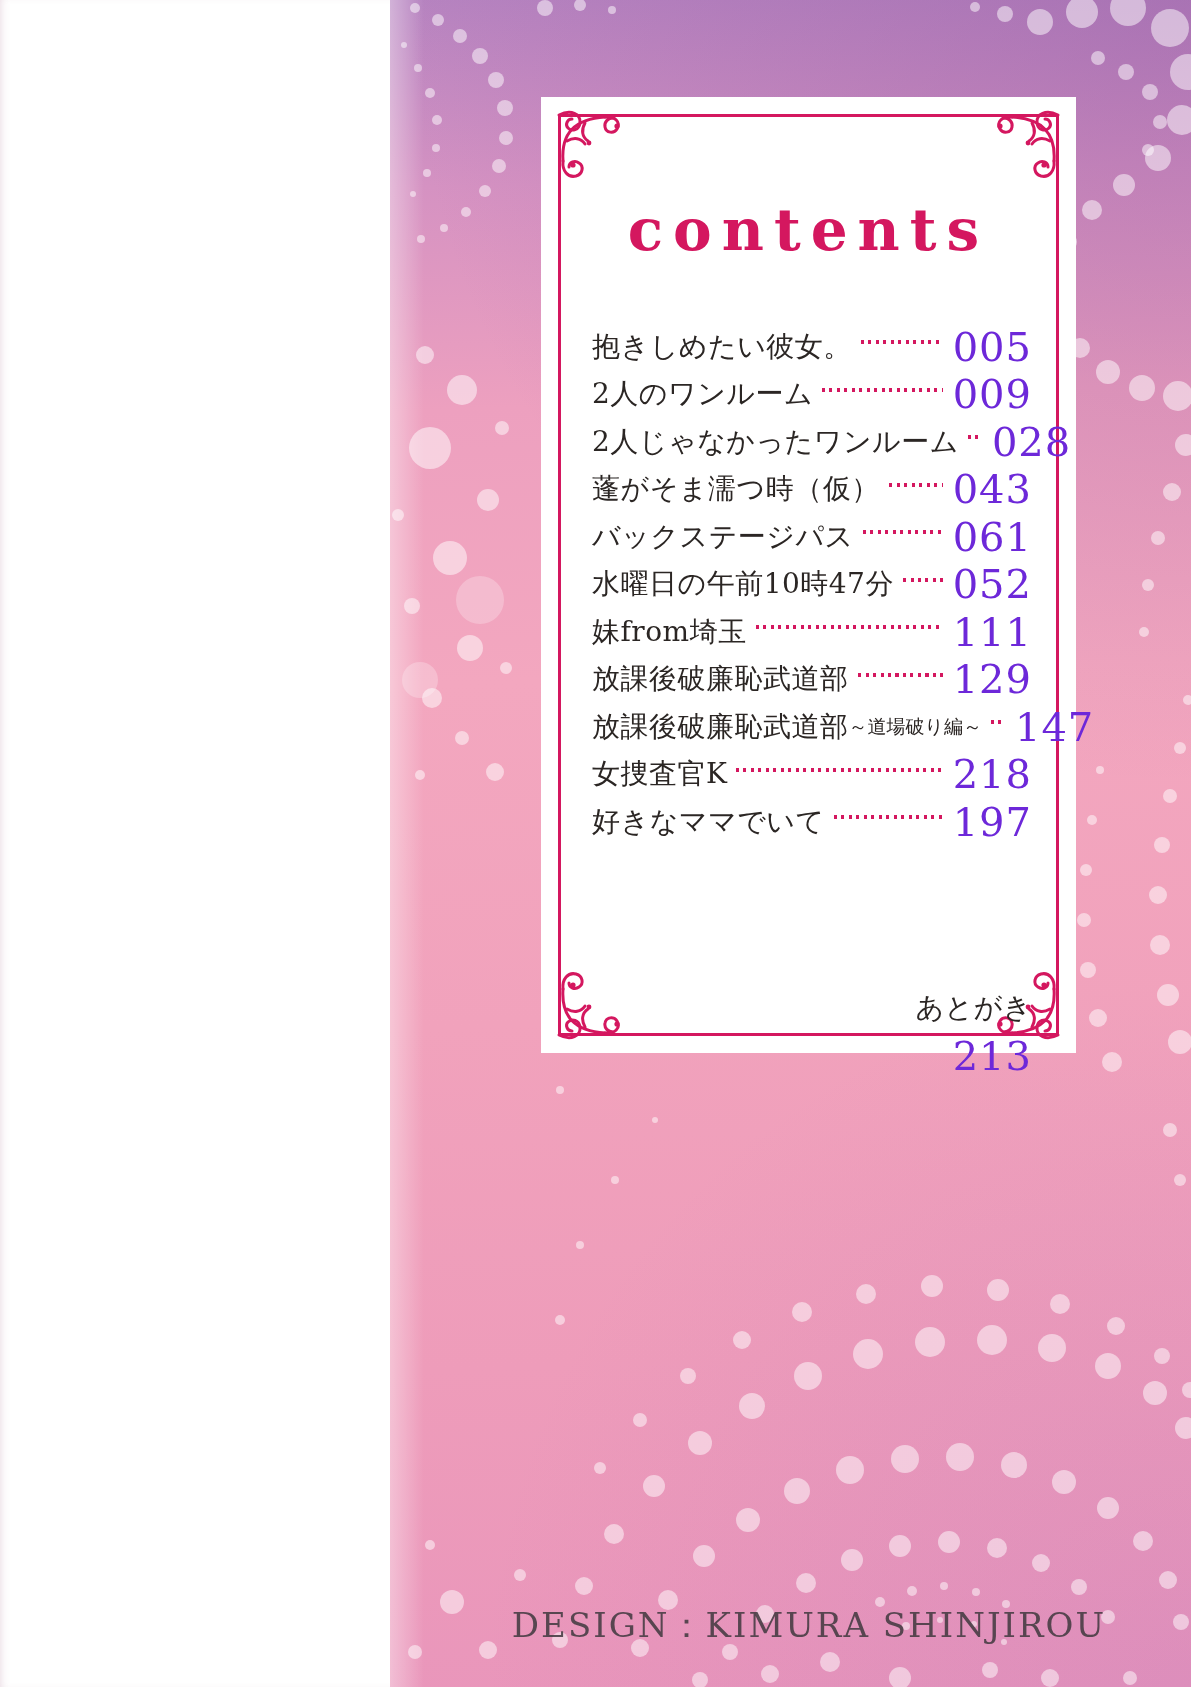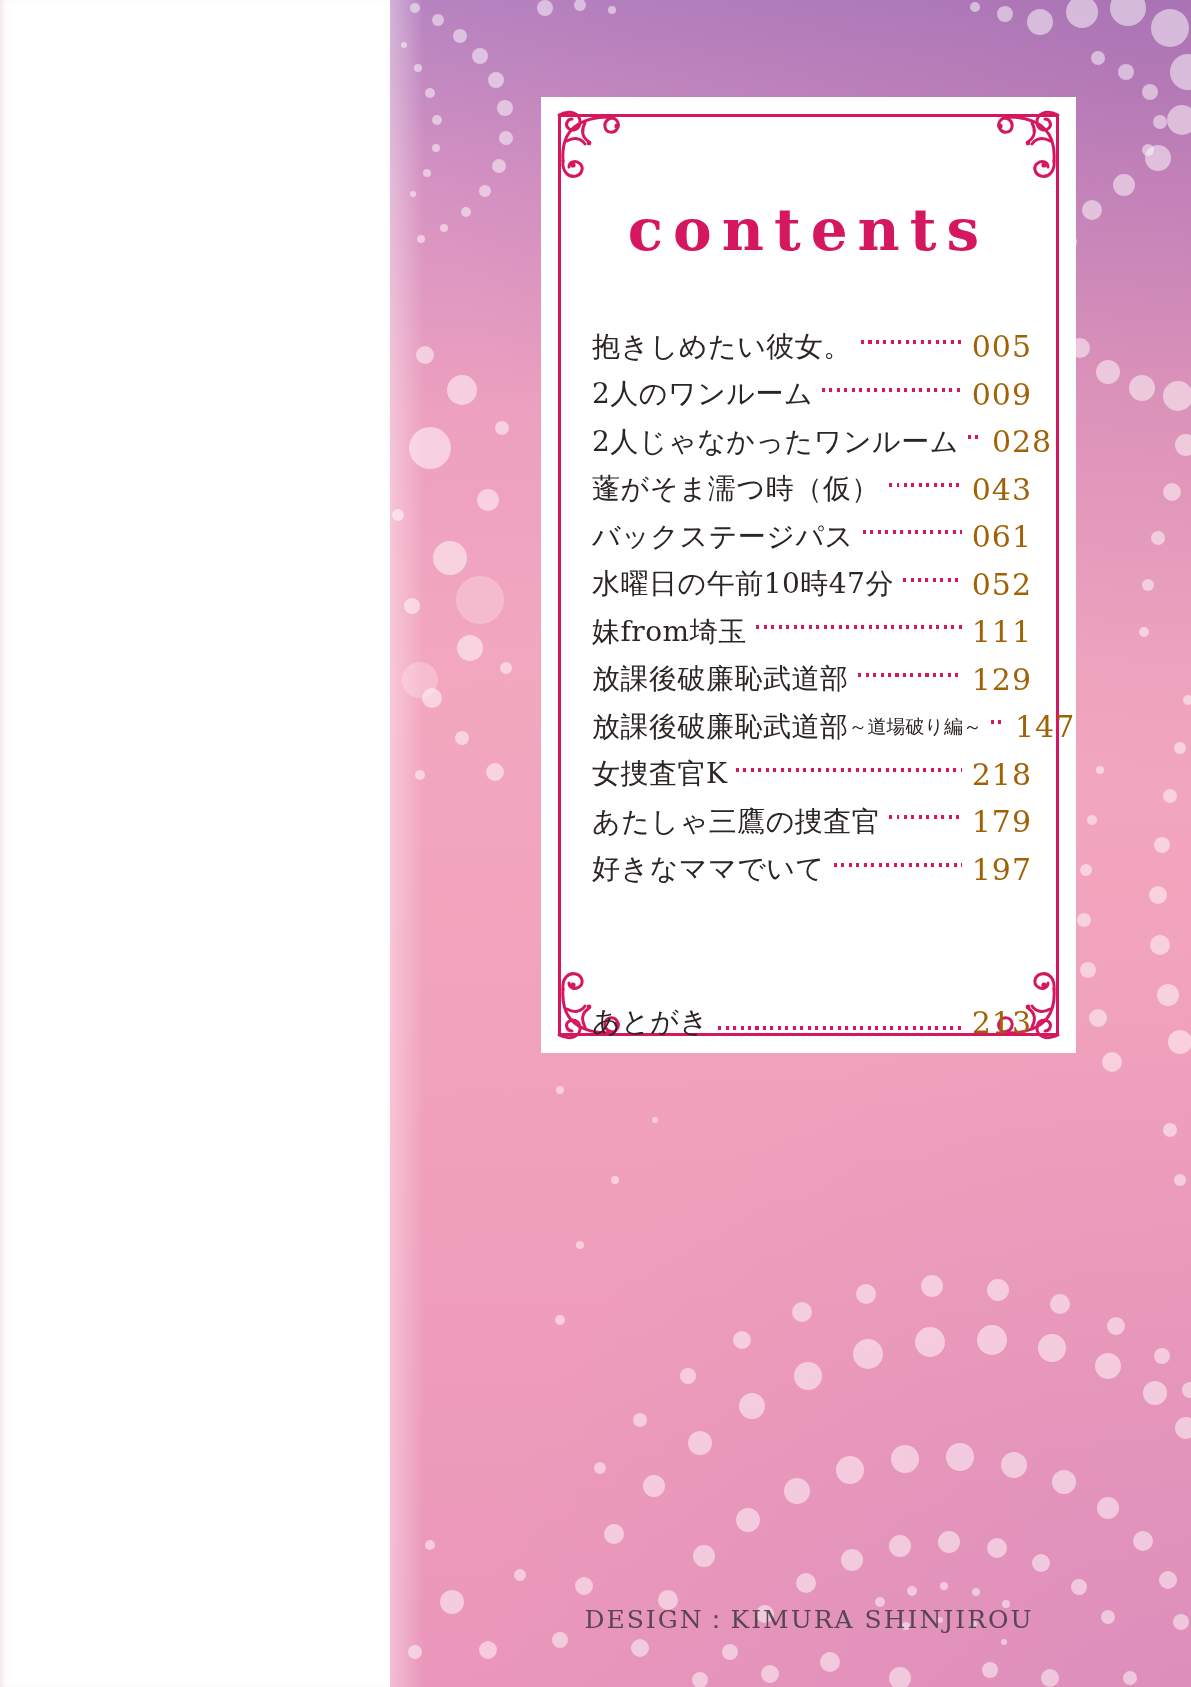--- a/index.html
+++ b/index.html
@@ -58,30 +58,30 @@
     font-size:28px;line-height:1.2;white-space:nowrap;letter-spacing:0.5px;
   }
   .toc-suffix{
     font-size:19px;line-height:1.3;white-space:nowrap;padding-bottom:1px;
   }
   .toc-leader{
     flex:1;height:4px;margin:0 10px 9px 9px;min-width:14px;
     background-image:repeating-linear-gradient(to right,var(--accent) 0 3px,transparent 3px 7.5px);
   }
   .toc-page{
-    font-size:30px;line-height:1.1;letter-spacing:1px;color:#a16207;
+    font-size:40px;line-height:1.1;letter-spacing:1px;color:#6d28d9;
   }
   .afterword-row{
     position:absolute;left:51px;right:44px;top:894px;height:47.5px;
-    display:flex;align-items:flex-end;color:var(--ink);
+    display:flex;align-items:flex-end;color:var(--ink);flex-direction:column;
   }
   
   .design-credit{
     position:absolute;left:509px;top:1603px;width:600px;text-align:center;
-    font-size:25px;letter-spacing:2px;color:#453b42;opacity:0.88;
+    font-size:34px;letter-spacing:2px;color:#453b42;opacity:0.88;
     font-family:"DejaVu Serif","Liberation Serif",serif;
   }
 </style>
 </head>
 <body>
 
 <div class="pink-page">
   <div class="fold-highlight"></div>
 </div>
 <svg class="dots-svg" viewBox="0 0 1191 1687" xmlns="http://www.w3.org/2000/svg">
@@ -380,26 +380,20 @@
     <span class="toc-page">147</span>
   </div>
 
   <div class="toc-row">
     <span class="toc-title">女捜査官K</span>
 
     <span class="toc-leader"></span>
     <span class="toc-page">218</span>
   </div>
 
-  <div class="toc-row">
-    <span class="toc-title">あたしゃ三鷹の捜査官</span>
-
-    <span class="toc-leader"></span>
-    <span class="toc-page">179</span>
-  </div>
 
   <div class="toc-row">
     <span class="toc-title">好きなママでいて</span>
 
     <span class="toc-leader"></span>
     <span class="toc-page">197</span>
   </div>
 </div>
 
   <div class="afterword-row toc-row">

